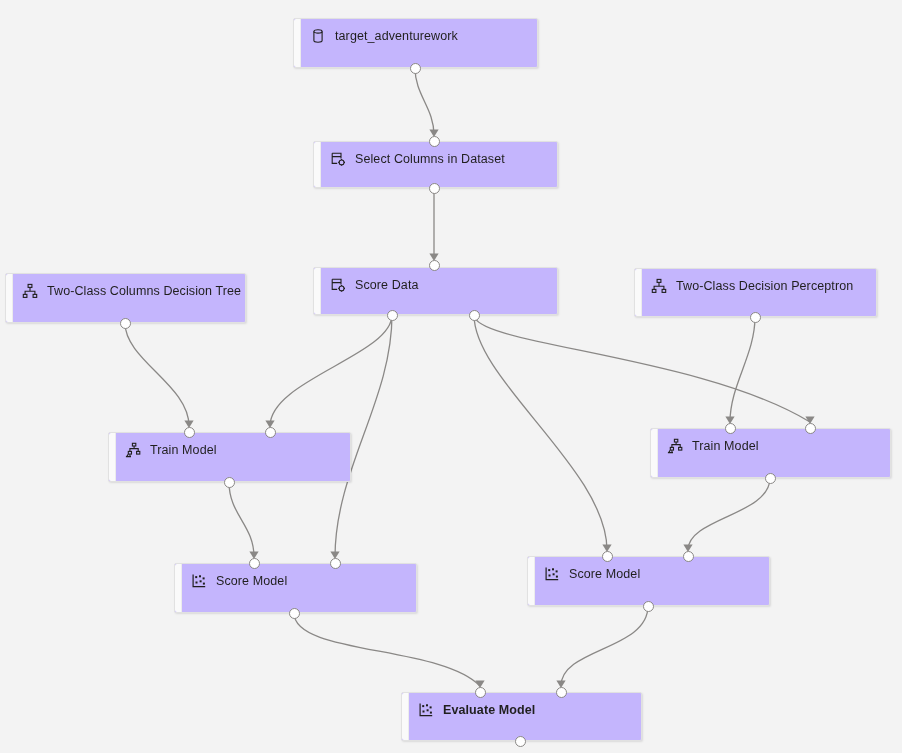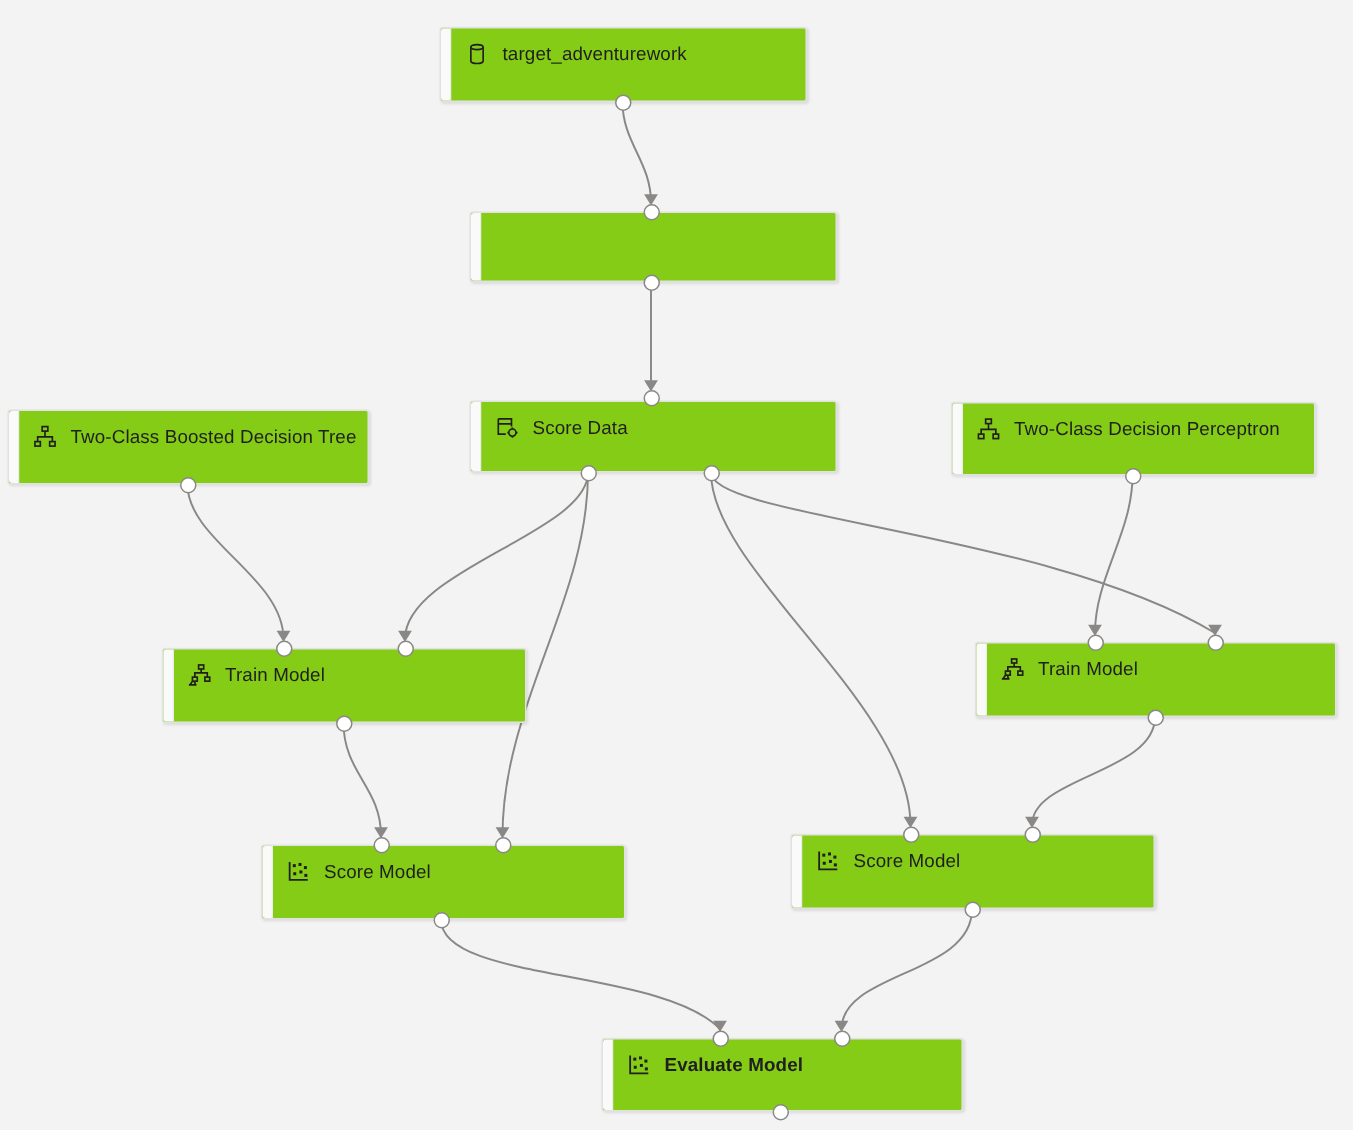--- a/index.html
+++ b/index.html
@@ -30,21 +30,21 @@
     pointer-events: none;
   }
   #node-layer {
     position: absolute;
     left: 0; top: 0;
     width: 902px;
     height: 753px;
   }
   .node {
     position: absolute;
-    background: #84cc16;
+    background: #c4b5fd;
     border: 1px solid #e1e1e1;
     border-radius: 2px;
     box-sizing: border-box;
     box-shadow: 1px 1px 2px rgba(0,0,0,0.10);
     display: block;
   }
   .node-accent {
     position: absolute;
     left: 0;
     top: 0;
@@ -129,20 +129,28 @@
           <span class="node-icon"><svg viewBox="0 0 16 16" width="16" height="16">
               <ellipse cx="8" cy="3.4" rx="4.1" ry="1.7" fill="none" stroke="#201f1e" stroke-width="1.1"></ellipse>
               <path d="M3.9 3.4 V12.6 C3.9 13.5 5.7 14.3 8 14.3 C10.3 14.3 12.1 13.5 12.1 12.6 V3.4" fill="none" stroke="#201f1e" stroke-width="1.1"></path>
             </svg></span>
           <span class="node-label">target_adventurework</span>
         </div>
       </div>
       <div class="port" style="left: 415px; top: 68px;"></div>
       <div class="node" style="left: 313px; top: 141px; width: 245px; height: 47px;">
         <div class="node-accent"></div>
+        <div class="node-body">
+          <span class="node-icon"><svg viewBox="0 0 16 16" width="16" height="16">
+              <path d="M2.2 2.2 H11 V7.4 M2.2 2.2 V12.4 H7.2 M2.2 5.6 H11" fill="none" stroke="#201f1e" stroke-width="1.1"></path>
+              <circle cx="11.6" cy="11.4" r="2.4" fill="none" stroke="#201f1e" stroke-width="1.1"></circle>
+              <path d="M11.6 8.0 V9.0 M11.6 13.8 V14.8 M8.2 11.4 H9.2 M14.0 11.4 H15.0" stroke="#201f1e" stroke-width="1.1"></path>
+            </svg></span>
+          <span class="node-label">Select Columns in Dataset</span>
+        </div>
       </div>
       <div class="port" style="left: 434px; top: 141px;"></div>
       <div class="port" style="left: 434px; top: 188px;"></div>
       <div class="node" style="left: 313px; top: 267px; width: 245px; height: 48px;">
         <div class="node-accent"></div>
         <div class="node-body">
           <span class="node-icon"><svg viewBox="0 0 16 16" width="16" height="16">
               <path d="M2.2 2.2 H11 V7.4 M2.2 2.2 V12.4 H7.2 M2.2 5.6 H11" fill="none" stroke="#201f1e" stroke-width="1.1"></path>
               <circle cx="11.6" cy="11.4" r="2.4" fill="none" stroke="#201f1e" stroke-width="1.1"></circle>
               <path d="M11.6 8.0 V9.0 M11.6 13.8 V14.8 M8.2 11.4 H9.2 M14.0 11.4 H15.0" stroke="#201f1e" stroke-width="1.1"></path>
@@ -155,21 +163,21 @@
       <div class="port" style="left: 474px; top: 315px;"></div>
       <div class="node" style="left: 5px; top: 273px; width: 241px; height: 50px;">
         <div class="node-accent"></div>
         <div class="node-body">
           <span class="node-icon"><svg viewBox="0 0 16 16" width="16" height="16">
               <rect x="6.1" y="1.4" width="3.8" height="3.0" fill="none" stroke="#201f1e" stroke-width="1.1"></rect>
               <rect x="1.3" y="11.4" width="3.6" height="3.0" fill="none" stroke="#201f1e" stroke-width="1.1"></rect>
               <rect x="11.1" y="11.4" width="3.6" height="3.0" fill="none" stroke="#201f1e" stroke-width="1.1"></rect>
               <path d="M8 4.4 V8.2 M3.1 11.4 V8.2 H12.9 V11.4" fill="none" stroke="#201f1e" stroke-width="1.1"></path>
             </svg></span>
-          <span class="node-label">Two-Class Boosted Decision Tree</span>
+          <span class="node-label">Two-Class Columns Decision Tree</span>
         </div>
       </div>
       <div class="port" style="left: 125px; top: 323px;"></div>
       <div class="node" style="left: 634px; top: 268px; width: 243px; height: 49px;">
         <div class="node-accent"></div>
         <div class="node-body">
           <span class="node-icon"><svg viewBox="0 0 16 16" width="16" height="16">
               <rect x="6.1" y="1.4" width="3.8" height="3.0" fill="none" stroke="#201f1e" stroke-width="1.1"></rect>
               <rect x="1.3" y="11.4" width="3.6" height="3.0" fill="none" stroke="#201f1e" stroke-width="1.1"></rect>
               <rect x="11.1" y="11.4" width="3.6" height="3.0" fill="none" stroke="#201f1e" stroke-width="1.1"></rect>

